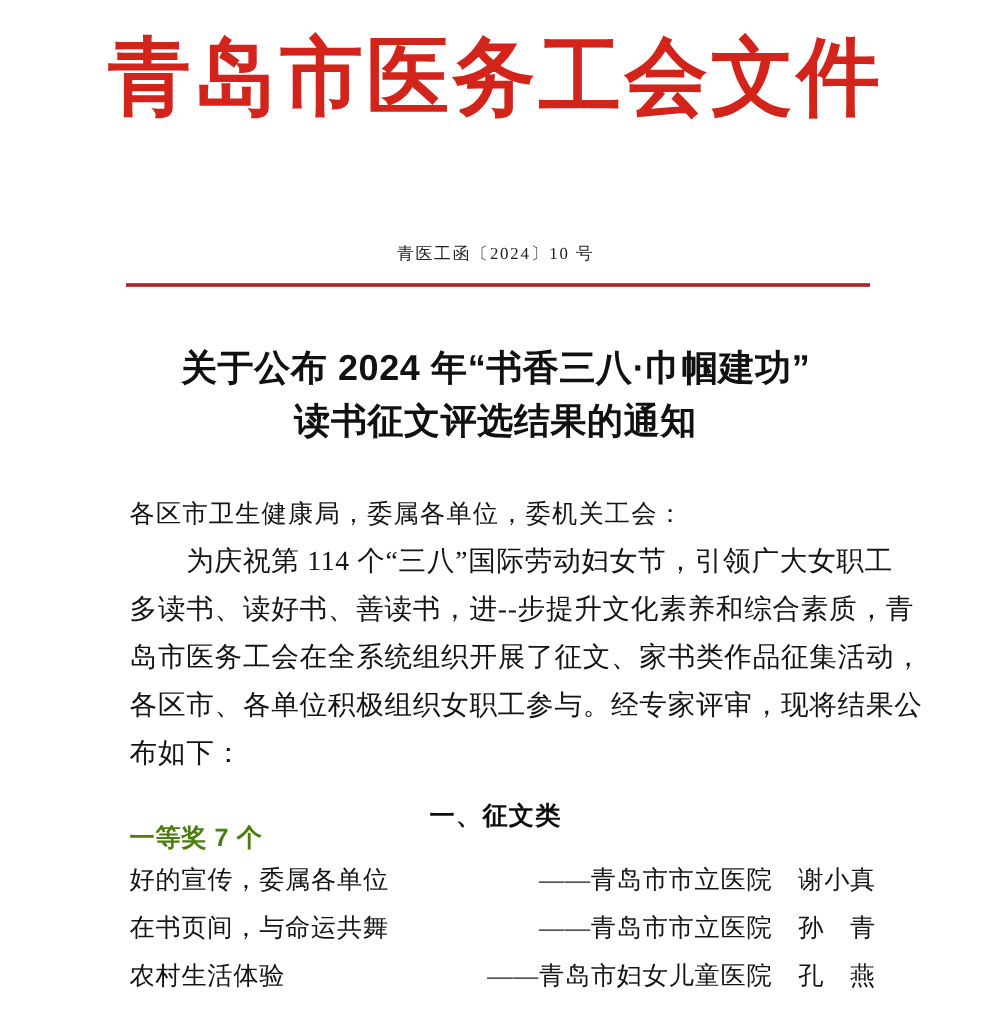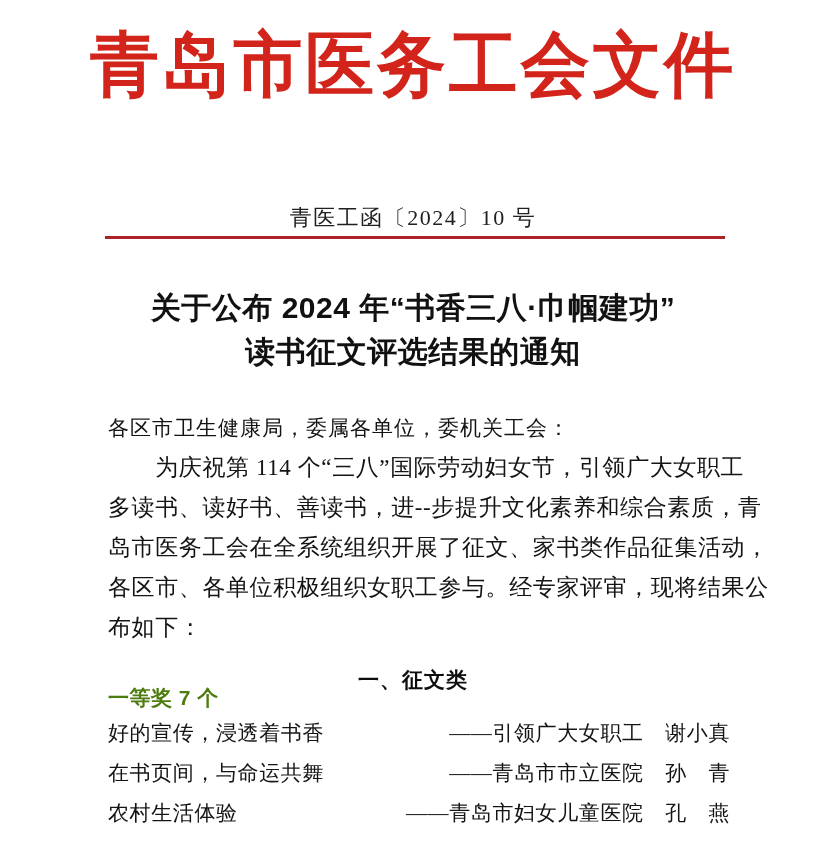--- a/index.html
+++ b/index.html
@@ -47,21 +47,21 @@
     transform-origin: center center;
   }
 
   
   .doc-number {
     position: absolute;
     top: 203px;
     left: 0;
     width: 826px;
     text-align: center;
-    font-size: 22px;
+    font-size: 14px;
     letter-spacing: 1.5px;
     color: #202020;
     font-family: "Liberation Serif", "DejaVu Serif", serif;
     white-space: nowrap;
   }
 
   
   .red-rule {
     position: absolute;
     top: 236px;
@@ -196,22 +196,22 @@
     <div class="para-line">各区市、各单位积极组织女职工参与。经专家评审，现将结果公</div>
     <div class="para-line">布如下：</div>
   </div>
 
   <div class="section-heading">一、征文类</div>
 
   <div class="award-heading">一等奖 7 个</div>
 
   <div class="entry-list">
     <div class="entry-row">
-      <span class="entry-title">好的宣传，浸透着书香</span>
-      <span class="entry-credit">——引领广大女职工　谢小真</span>
+      <span class="entry-title">好的宣传，委属各单位</span>
+      <span class="entry-credit">——青岛市市立医院　谢小真</span>
     </div>
     <div class="entry-row">
       <span class="entry-title">在书页间，与命运共舞</span>
       <span class="entry-credit">——青岛市市立医院　孙　青</span>
     </div>
     <div class="entry-row">
       <span class="entry-title">农村生活体验</span>
       <span class="entry-credit">——青岛市妇女儿童医院　孔　燕</span>
     </div>
   </div>

